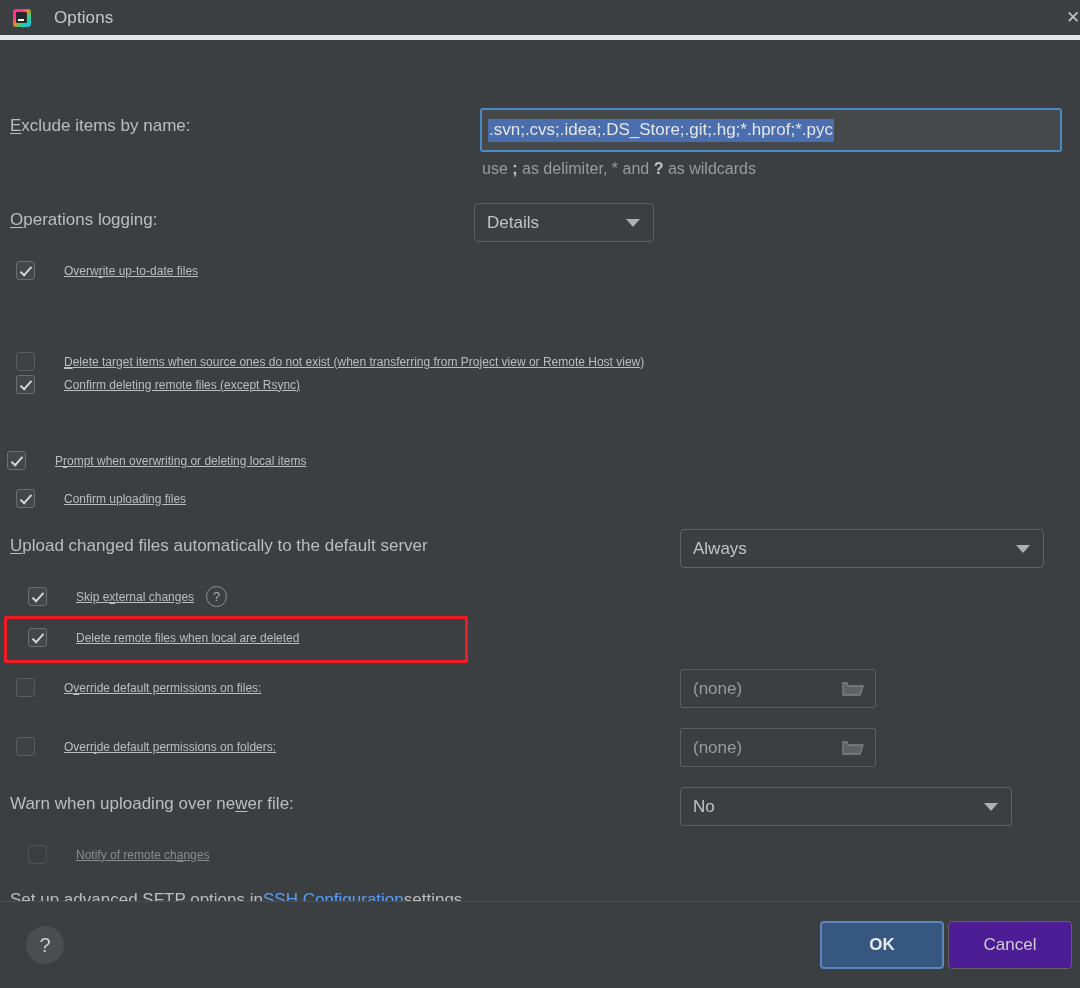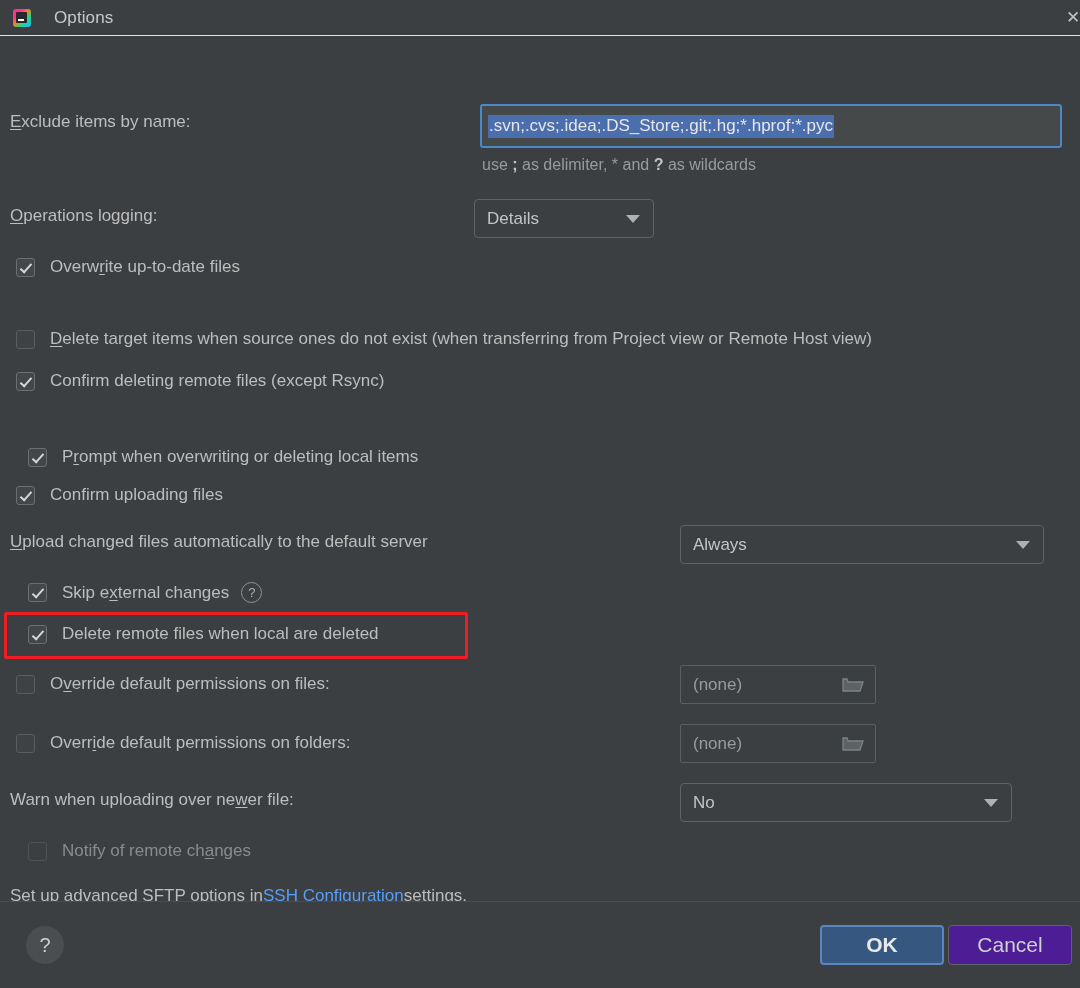--- a/index.html
+++ b/index.html
@@ -22,21 +22,21 @@
     background: #3c3f41;
     display: flex;
     flex-direction: column;
   }
 
   
   .titlebar {
     position: relative;
     height: 35px;
     background: #3c3f41;
-    border-bottom: 1px solid #e5e5e5;
+    border-bottom: 5px solid #e5e5e5;
     display: flex;
     align-items: center;
     flex: none;
   }
   .app-icon {
     width: 18px;
     height: 18px;
     margin-left: 13px;
     border-radius: 3px;
     background:
@@ -187,24 +187,25 @@
     position: absolute;
     left: 6px;
     top: 2px;
     width: 4px;
     height: 10px;
     border: solid #d6d6d6;
     border-width: 0 2px 2px 0;
     transform: rotate(42deg);
   }
   .cblabel {
-    margin-left: 15px;
-    font-size: 17px;
+    margin-left: 29px;
+    font-size: 12px;
     color: #bdbdbd;
     white-space: nowrap;
+    text-decoration: underline;
   }
   .cblabel.dim { color: #8b8b8b; }
 
   .help-circle {
     margin-left: 12px;
     width: 19px;
     height: 19px;
     border-radius: 50%;
     border: 1px solid #8d9295;
     color: #aaaeb0;
@@ -245,27 +246,27 @@
     border-radius: 50%;
     background: #4a4e50;
     color: #d0d0d0;
     font-size: 20px;
     display: flex;
     align-items: center;
     justify-content: center;
   }
   .btn {
     box-sizing: border-box;
-    height: 40px;
+    height: 48px;
     min-width: 124px;
     border-radius: 4px;
     display: flex;
     align-items: center;
     justify-content: center;
-    font-size: 21px;
+    font-size: 17px;
   }
   .btn.primary {
     position: absolute;
     right: 136px;
     background: #365880;
     border: 2px solid #5c85bd;
     color: #e8e8e8;
     font-weight: bold;
   }
   .btn.secondary {
@@ -304,29 +305,29 @@
     </div>
     <div class="combo" style="position:absolute; left:474px; top:163px; width:180px;">
       <span class="cval">Details</span>
       <span class="arrow-down"></span>
     </div>
 
     <div class="cbrow" style="position:absolute; left:16px; top:221px;">
       <span class="cb on"></span>
       <span class="cblabel"><span>Overw</span><u class="mn">r</u><span>ite up-to-date files</span></span>
     </div>
-    <div class="cbrow" style="position:absolute; left:16px; top:293px;">
+    <div class="cbrow" style="position:absolute; left:16px; top:312px;">
       <span class="cb off"></span>
       <span class="cblabel"><span></span><u class="mn">D</u><span>elete target items when source ones do not exist (when transferring from Project view or Remote Host view)</span></span>
     </div>
     <div class="cbrow" style="position:absolute; left:16px; top:335px;">
       <span class="cb on"></span>
       <span class="cblabel"><span>Confirm deleting remote files (except Rsync)</span><u class="mn"></u><span></span></span>
     </div>
-    <div class="cbrow" style="position:absolute; left:28px; top:411px;">
+    <div class="cbrow" style="position:absolute; left:7px; top:411px;">
       <span class="cb on"></span>
       <span class="cblabel"><span>P</span><u class="mn">r</u><span>ompt when overwriting or deleting local items</span></span>
     </div>
     <div class="cbrow" style="position:absolute; left:16px; top:449px;">
       <span class="cb on"></span>
       <span class="cblabel"><span>Confirm uploading files</span><u class="mn"></u><span></span></span>
     </div>
 
     <div class="row" style="left:10px; top:496px;">
       <span class="lbl"><u class="mn">U</u><span>pload changed files automatically to the default server</span></span>

